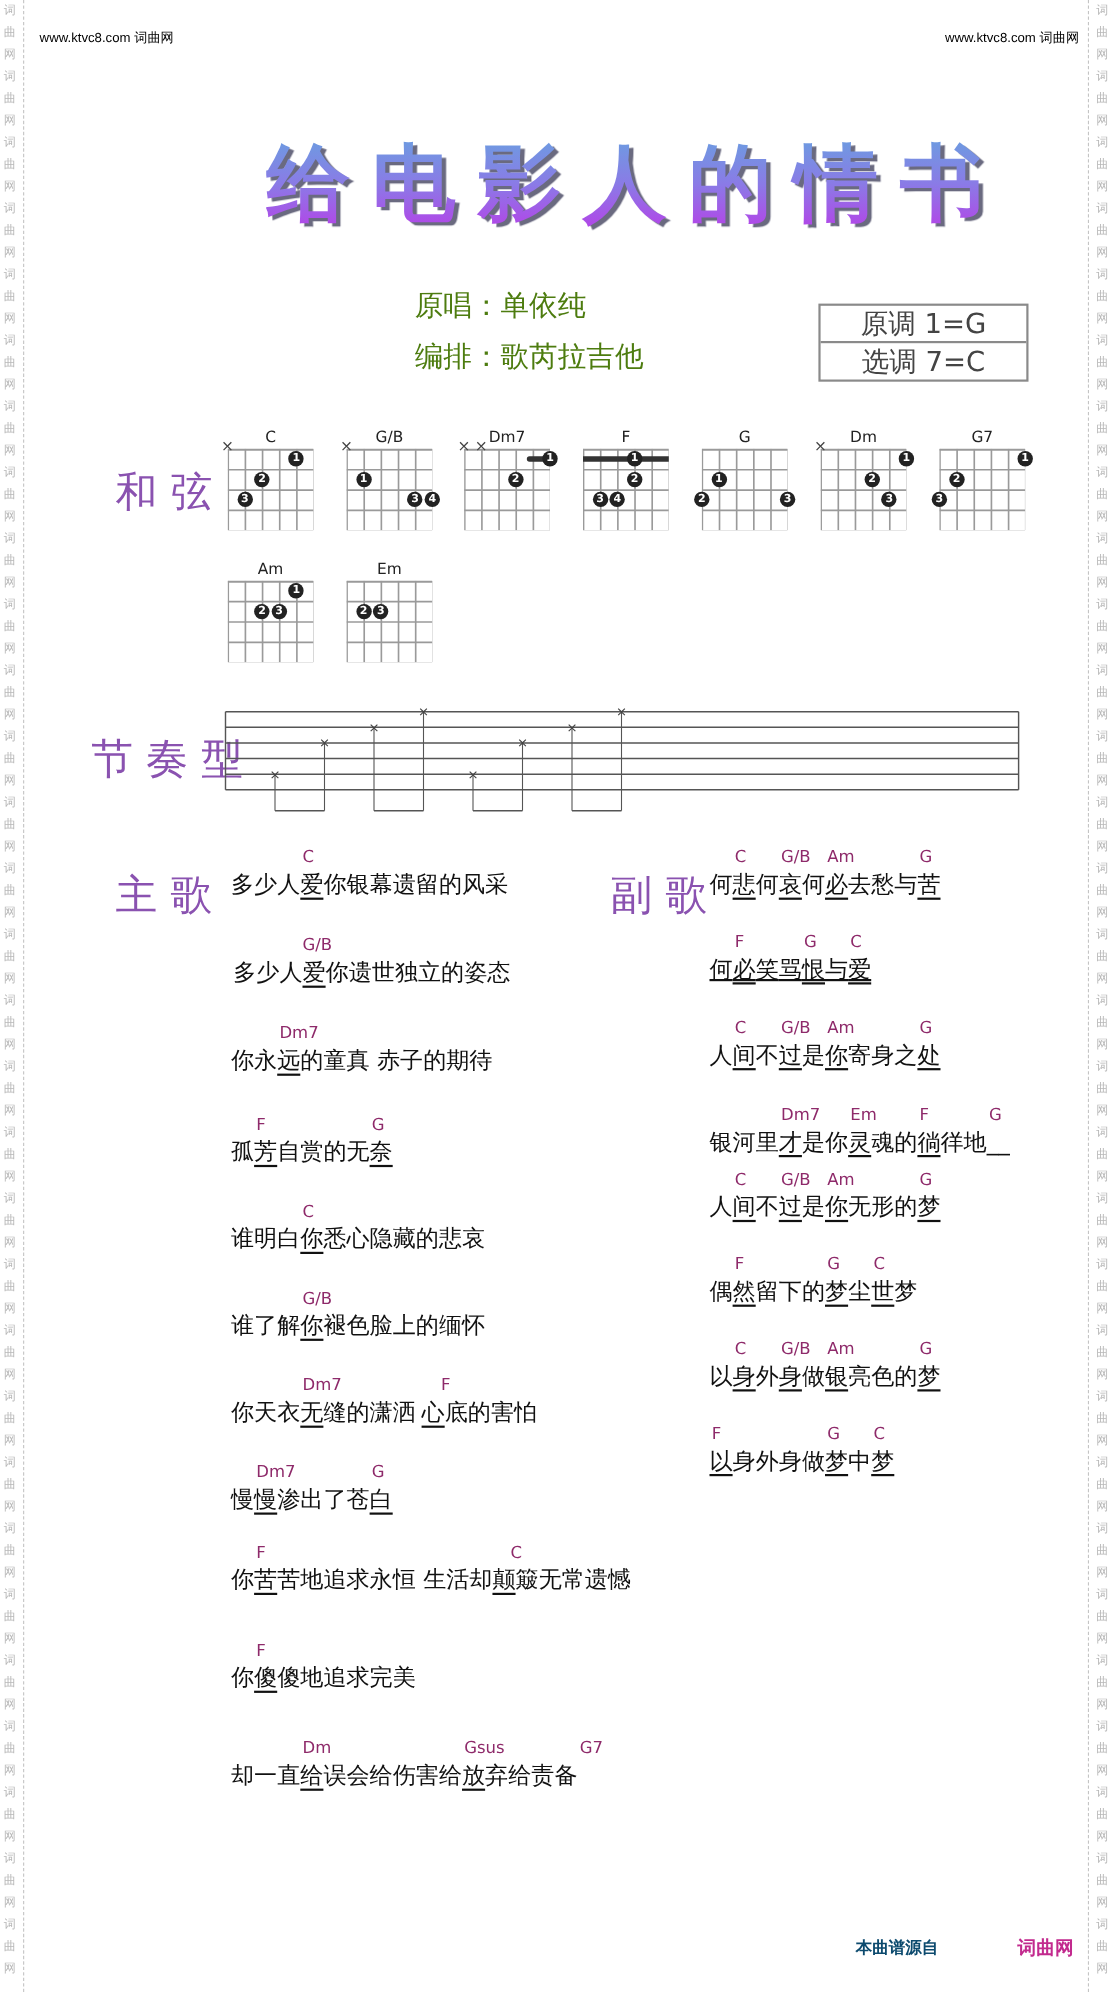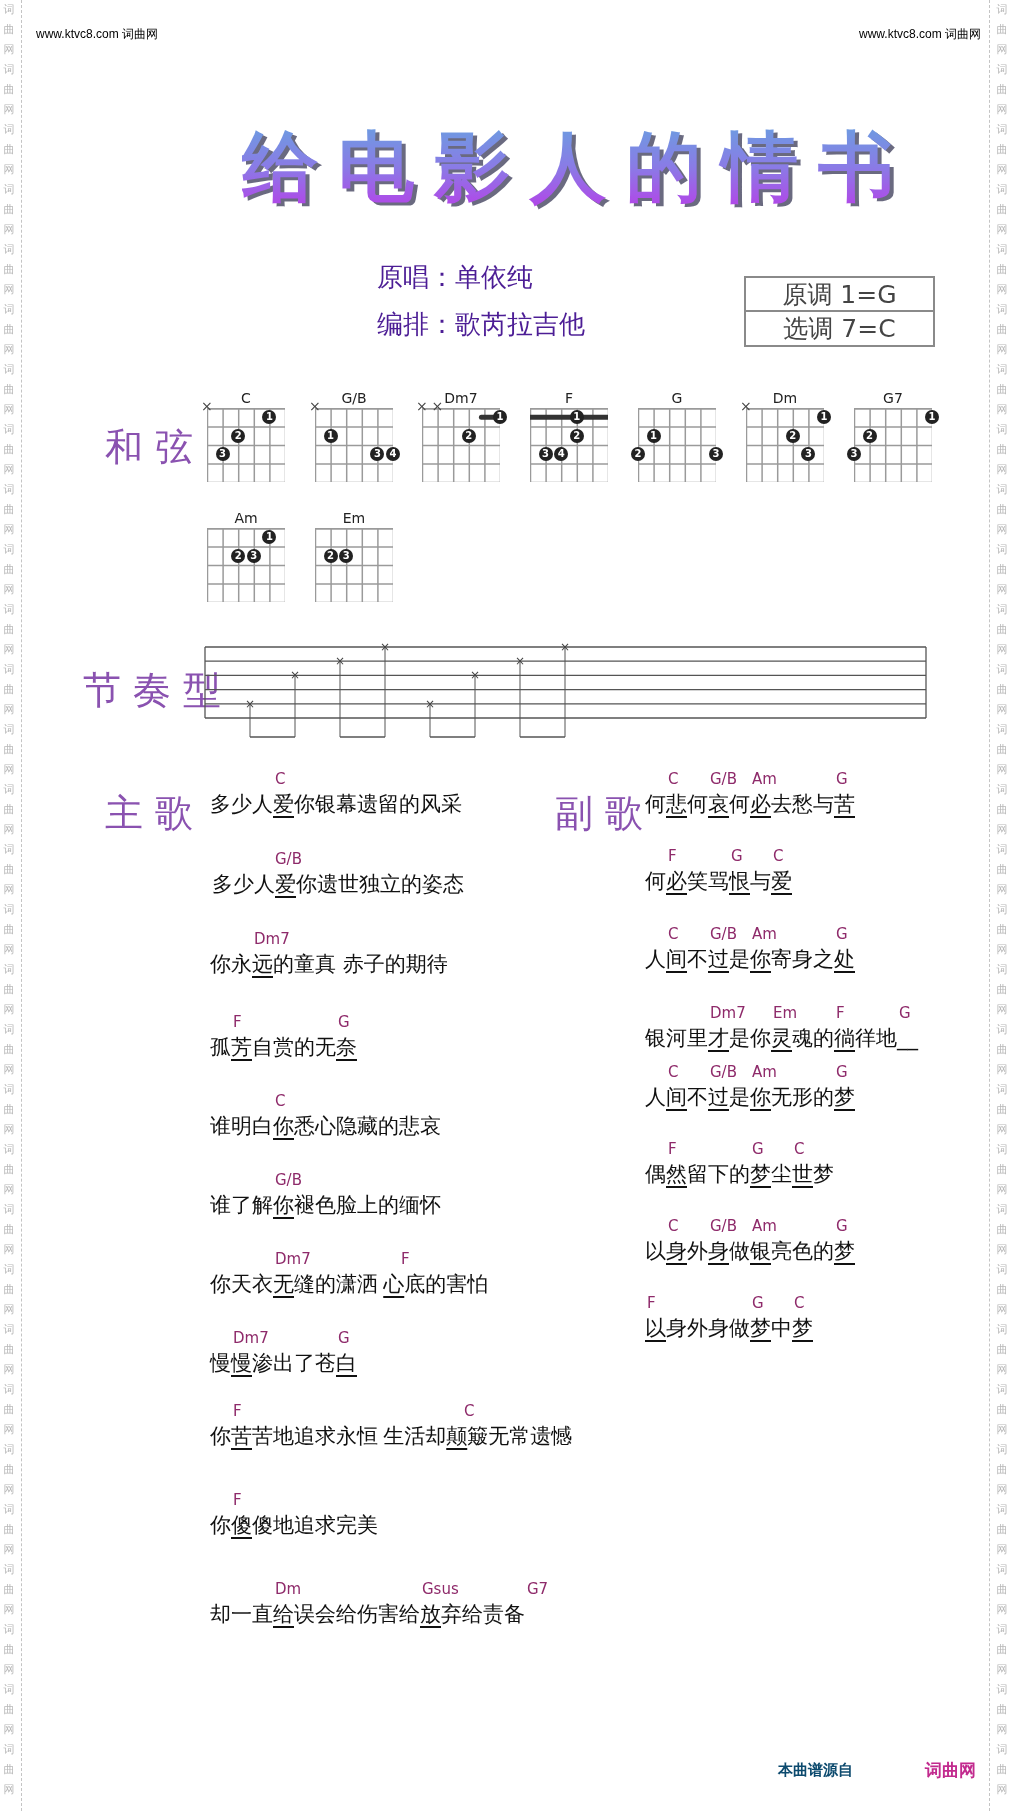--- a/index.html
+++ b/index.html
@@ -8,21 +8,21 @@
   .abs { position:absolute; }
   .side-wm { position:absolute; top:0; width:18px; font-size:11px; line-height:20px; color:#b8b8b8; text-align:center; }
   .side-wm .grp { height:60px; }
   .side-line { position:absolute; top:0; height:1811px; border-left:1px dashed #c4c4c4; }
   .hdr { position:absolute; top:26px; font-family:Liberation Sans, sans-serif; font-size:12px; color:#000000; }
   .title { position:absolute; left:242px; top:122px; font-family:"DejaVu Sans", sans-serif; font-weight:bold; font-size:76px;
            letter-spacing:20px; line-height:90px;
            background:linear-gradient(180deg,#6a9fe0 0%,#8a7be6 50%,#b73fe8 100%);
            -webkit-background-clip:text; background-clip:text; color:transparent;
            text-shadow:none; filter:drop-shadow(4px 3px 0 #6a6a80); transform:scaleY(1.0); }
-  .meta { position:absolute; font-size:26px; color:#4c1d95; }
+  .meta { position:absolute; font-size:26px; color:#4d7c0f; }
   .keybox { position:absolute; left:744px; top:276px; width:187px; height:67px; border:2px solid #8a8a8a; }
   .keybox .row { height:32px; line-height:33px; text-align:center; font-size:25px; color:#444; }
   .keybox .row + .row { border-top:2px solid #8a8a8a; }
   .sect { position:absolute; font-family:"DejaVu Serif", serif; font-size:38px; color:#8a52b0; letter-spacing:12px; }
   .chord { position:absolute; width:78px; }
   .chord .name { position:absolute; top:-18px; left:0; width:78px; text-align:center; font-size:14px; color:#222; }
   .chord .grid { position:absolute; left:0; top:0; width:78px; height:74px; }
   .dot { position:absolute; width:14px; height:14px; border-radius:50%; background:#222; color:#fff; font-size:10px; font-weight:bold;
          line-height:14px; text-align:center; transform:translate(-7px,-7px); }
   .mute { position:absolute; font-size:14px; color:#444; transform:translate(-6px,-10px); }
@@ -587,37 +587,37 @@
     <div class="lyric" style="left: 210px; top: 1112px;"><span>谁</span><span>明</span><span>白</span><span class="u">你</span><span>悉</span><span>心</span><span>隐</span><span>藏</span><span>的</span><span>悲</span><span>哀</span></div>
     <div class="cn" style="left: 275px; top: 1092px;">C</div>
     <div class="lyric" style="left: 210px; top: 1191px;"><span>谁</span><span>了</span><span>解</span><span class="u">你</span><span>褪</span><span>色</span><span>脸</span><span>上</span><span>的</span><span>缅</span><span>怀</span></div>
     <div class="cn" style="left: 275px; top: 1171px;">G/B</div>
     <div class="lyric" style="left: 210px; top: 1270px; font-family: Liberation Serif, serif;"><span>你</span><span>天</span><span>衣</span><span class="u">无</span><span>缝</span><span>的</span><span>潇</span><span>洒</span><span> </span><span class="u">心</span><span>底</span><span>的</span><span>害</span><span>怕</span></div>
     <div class="cn" style="left: 275px; top: 1250px;">Dm7</div>
     <div class="cn" style="left: 401px; top: 1250px;">F</div>
     <div class="lyric" style="left: 210px; top: 1349px;"><span>慢</span><span class="u">慢</span><span>渗</span><span>出</span><span>了</span><span>苍</span><span class="u">白</span></div>
     <div class="cn" style="left: 233px; top: 1329px;">Dm7</div>
     <div class="cn" style="left: 338px; top: 1329px;">G</div>
-    <div class="lyric" style="left: 210px; top: 1422px; font-family: Liberation Serif, serif;"><span>你</span><span class="u">苦</span><span>苦</span><span>地</span><span>追</span><span>求</span><span>永</span><span>恒</span><span> </span><span>生</span><span>活</span><span>却</span><span class="u">颠</span><span>簸</span><span>无</span><span>常</span><span>遗</span><span>憾</span></div>
+    <div class="lyric" style="left: 210px; top: 1422px;"><span>你</span><span class="u">苦</span><span>苦</span><span>地</span><span>追</span><span>求</span><span>永</span><span>恒</span><span> </span><span>生</span><span>活</span><span>却</span><span class="u">颠</span><span>簸</span><span>无</span><span>常</span><span>遗</span><span>憾</span></div>
     <div class="cn" style="left: 233px; top: 1402px;">F</div>
     <div class="cn" style="left: 464px; top: 1402px;">C</div>
     <div class="lyric" style="left: 210px; top: 1511px;"><span>你</span><span class="u">傻</span><span>傻</span><span>地</span><span>追</span><span>求</span><span>完</span><span>美</span></div>
     <div class="cn" style="left: 233px; top: 1491px;">F</div>
     <div class="lyric" style="left: 210px; top: 1600px;"><span>却</span><span>一</span><span>直</span><span class="u">给</span><span>误</span><span>会</span><span>给</span><span>伤</span><span>害</span><span>给</span><span class="u">放</span><span>弃</span><span>给</span><span>责</span><span>备</span></div>
     <div class="cn" style="left: 275px; top: 1580px;">Dm</div>
     <div class="cn" style="left: 422px; top: 1580px;">Gsus</div>
     <div class="cn" style="left: 527px; top: 1580px;">G7</div>
   </div>
 <div id="chorus">
     <div class="lyric" style="left: 645px; top: 790px;"><span>何</span><span class="u">悲</span><span>何</span><span class="u">哀</span><span>何</span><span class="u">必</span><span>去</span><span>愁</span><span>与</span><span class="u">苦</span></div>
     <div class="cn" style="left: 668px; top: 770px;">C</div>
     <div class="cn" style="left: 710px; top: 770px;">G/B</div>
     <div class="cn" style="left: 752px; top: 770px;">Am</div>
     <div class="cn" style="left: 836px; top: 770px;">G</div>
-    <div class="lyric" style="left: 645px; top: 867px;"><span>何</span><span class="u">必</span><span>笑</span><span>骂</span><span class="u">恨</span><span>与</span><span class="u">爱</span></div>
+    <div class="lyric" style="left: 645px; top: 867px; text-decoration: underline;"><span>何</span><span class="u">必</span><span>笑</span><span>骂</span><span class="u">恨</span><span>与</span><span class="u">爱</span></div>
     <div class="cn" style="left: 668px; top: 847px;">F</div>
     <div class="cn" style="left: 731px; top: 847px;">G</div>
     <div class="cn" style="left: 773px; top: 847px;">C</div>
     <div class="lyric" style="left: 645px; top: 945px;"><span>人</span><span class="u">间</span><span>不</span><span class="u">过</span><span>是</span><span class="u">你</span><span>寄</span><span>身</span><span>之</span><span class="u">处</span></div>
     <div class="cn" style="left: 668px; top: 925px;">C</div>
     <div class="cn" style="left: 710px; top: 925px;">G/B</div>
     <div class="cn" style="left: 752px; top: 925px;">Am</div>
     <div class="cn" style="left: 836px; top: 925px;">G</div>
     <div class="lyric" style="left: 645px; top: 1024px;"><span>银</span><span>河</span><span>里</span><span class="u">才</span><span>是</span><span>你</span><span class="u">灵</span><span>魂</span><span>的</span><span class="u">徜</span><span>徉</span><span>地</span><span>_</span><span>_</span></div>
     <div class="cn" style="left: 710px; top: 1004px;">Dm7</div>

